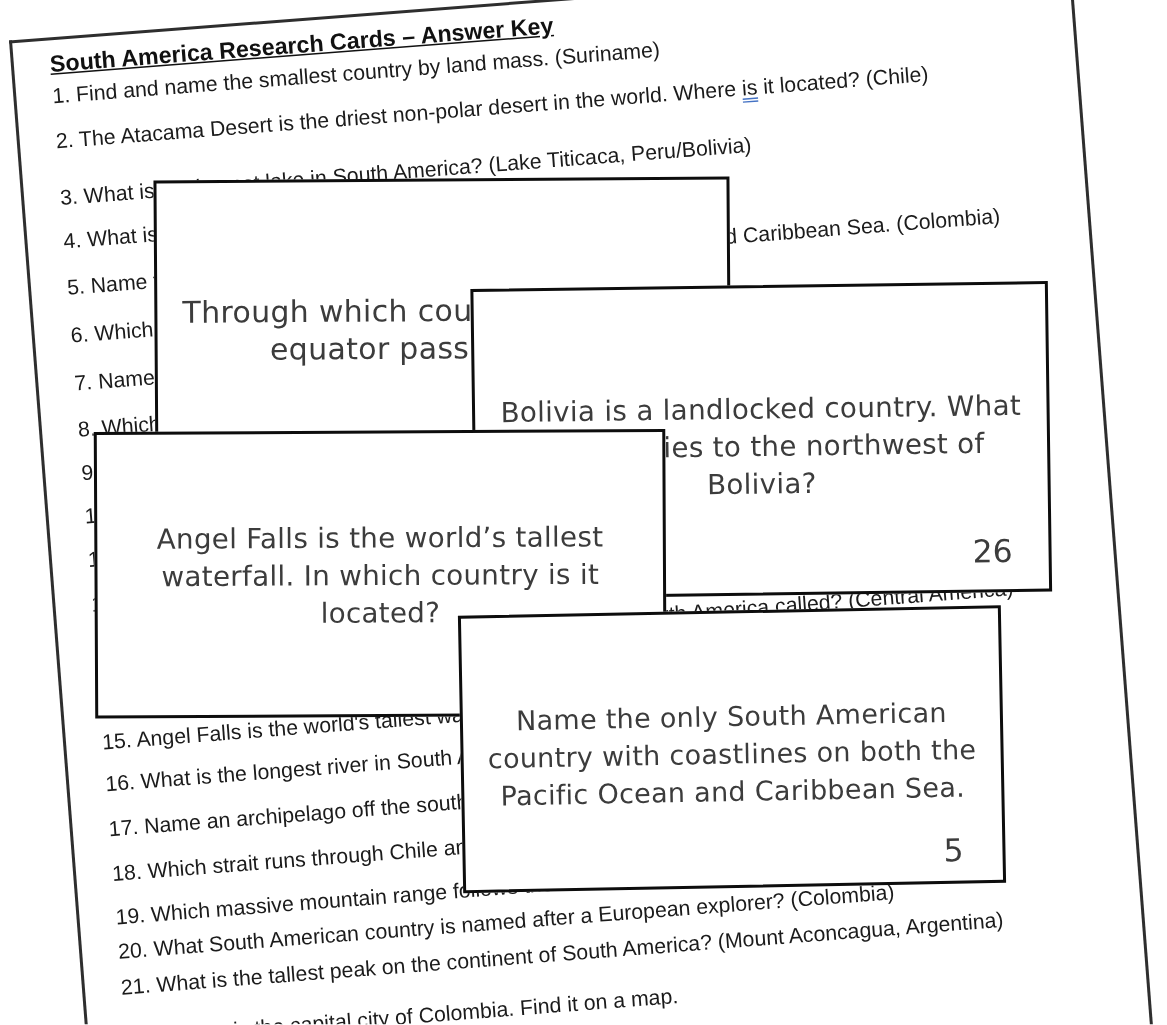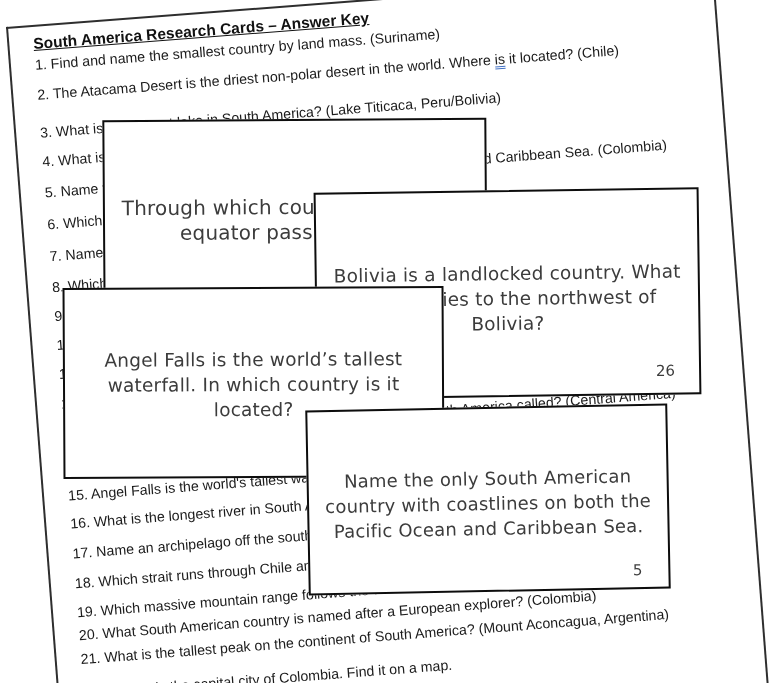--- a/index.html
+++ b/index.html
@@ -20,21 +20,21 @@
         text-align:center;color:#3c3c3c;font-family:"DejaVu Sans",sans-serif;}
   .card .ln{line-height:25px;white-space:nowrap;letter-spacing:.2px;}
   #card-equator{left:103px;top:119px;width:384px;height:201px;font-size:20px;
         transform:rotate(-0.4deg);z-index:2;}
   #card-bolivia{left:315px;top:190px;width:385px;height:207px;font-size:18.5px;
         transform:rotate(-0.8deg);z-index:3;padding-top:10px;}
   #card-angel-falls{left:63px;top:287px;width:381px;height:191px;font-size:18.5px;
         transform:rotate(-0.3deg);z-index:4;padding-top:3px;}
   #card-coastlines{left:307px;top:407px;width:362px;height:185px;font-size:18px;
         transform:rotate(-1.1deg);z-index:5;padding-top:8px;}
-  .card-num{position:absolute;font-size:15px;color:#3c3c3c;}
+  .card-num{position:absolute;font-size:21px;color:#3c3c3c;}
   #card-bolivia .card-num{right:24px;bottom:13px;}
   #card-coastlines .card-num{right:26px;bottom:8px;}
 </style>
 </head>
 <body>
 
 <div id="stage">
 
   <div id="sheet">
     <div id="title">South America Research Cards – Answer Key</div>

